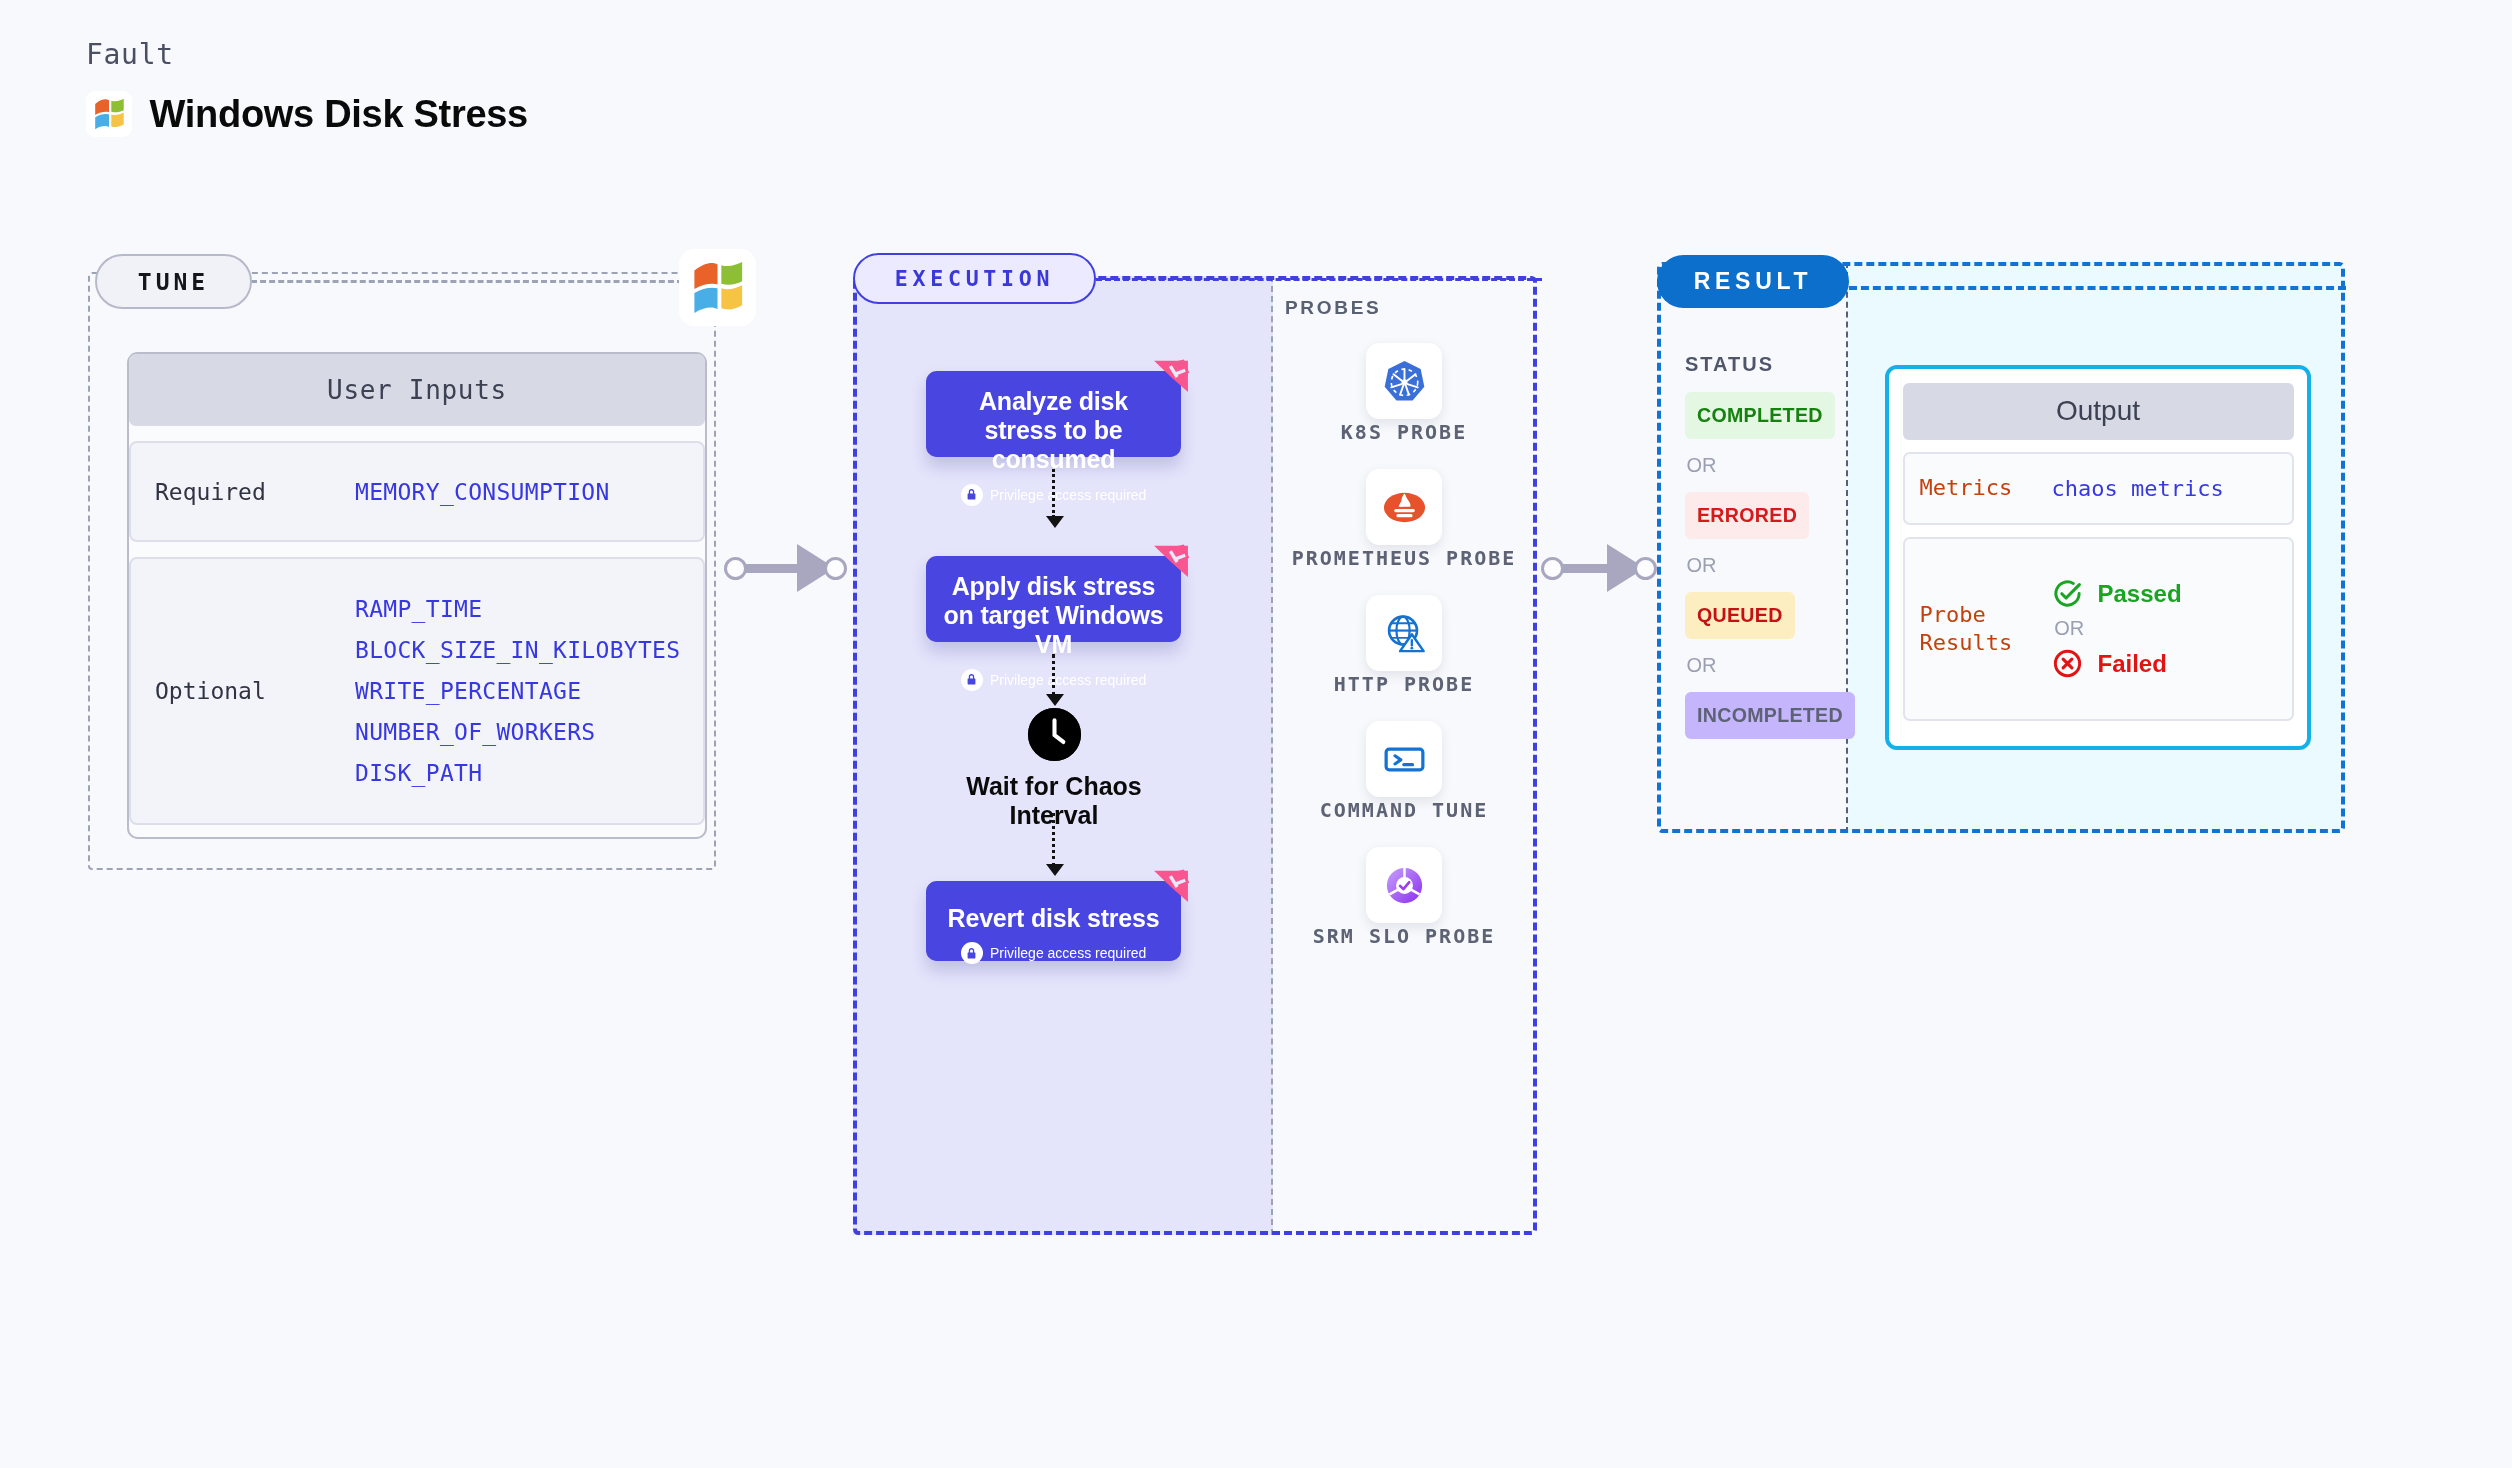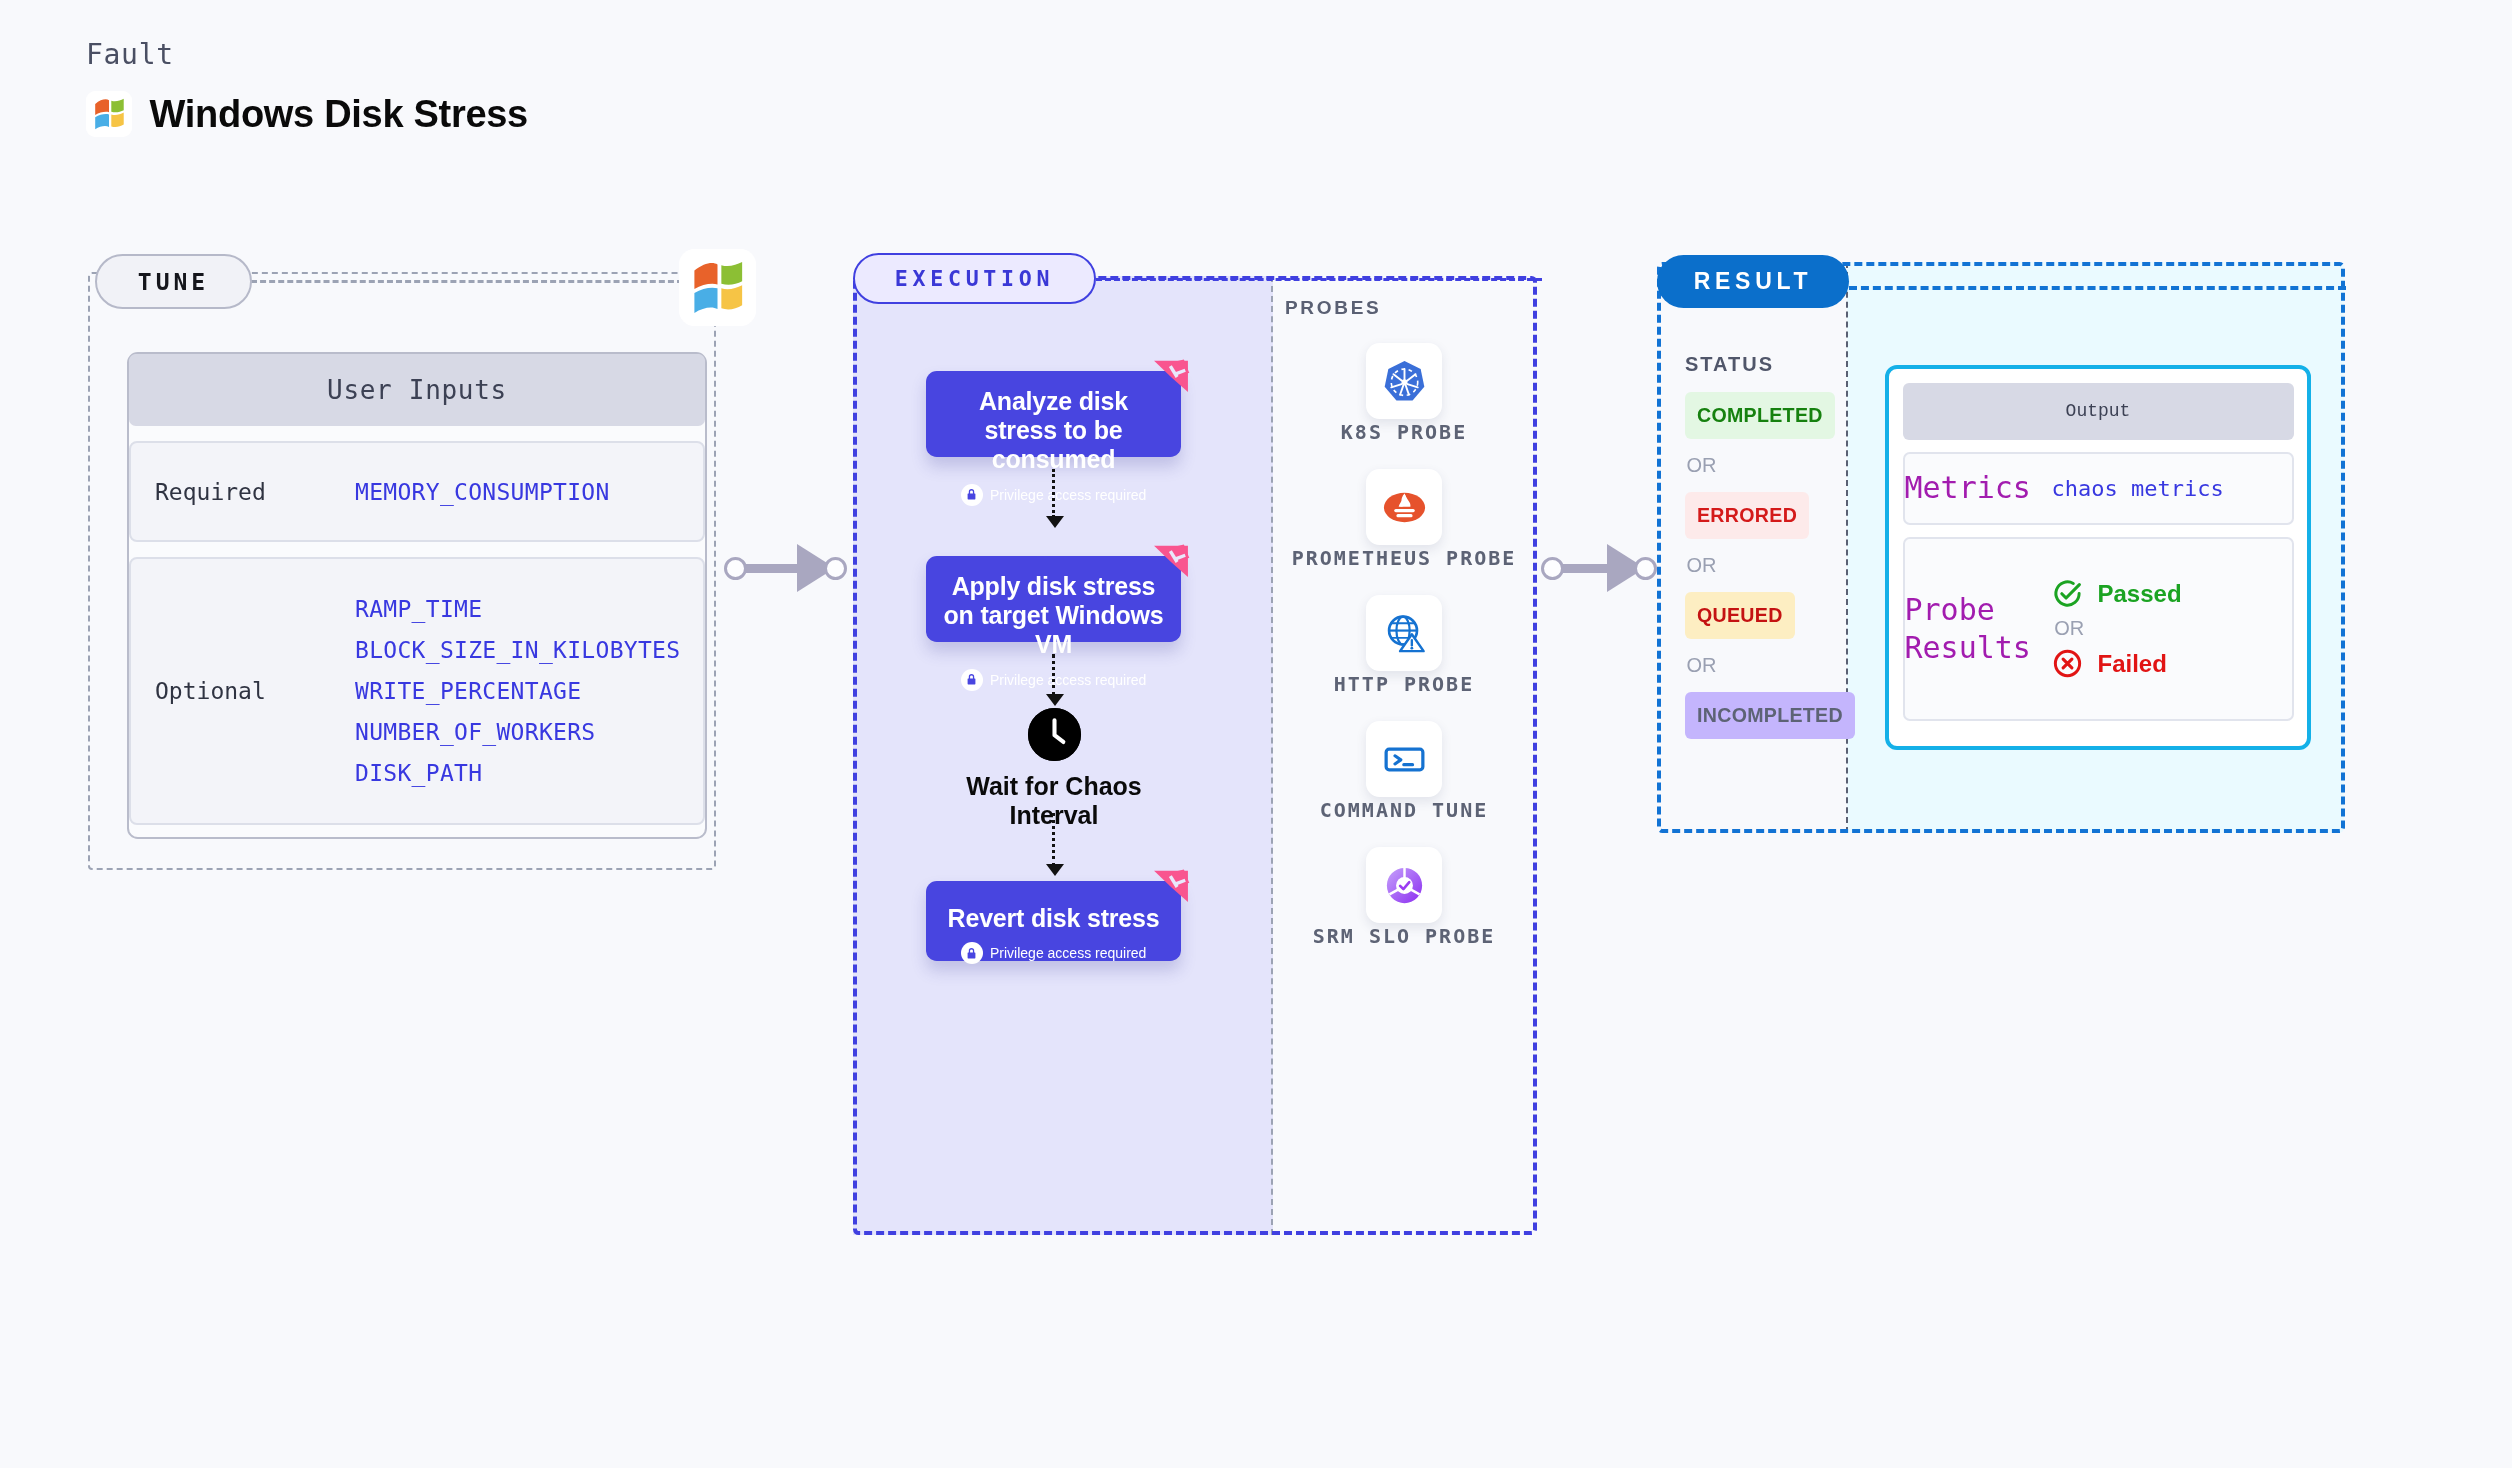--- a/index.html
+++ b/index.html
@@ -168,29 +168,29 @@
   }
   .status-or { font-size: 20px; color: #9aa0b2; margin: 15px 0 15px 1.4px; }
 
   #output-card {
     position: absolute; left: 1885px; top: 365px; width: 426px; height: 385px;
     background: #fff; border: 4px solid #14b0e8; border-radius: 12px; padding: 13.5px;
   }
   #output-header {
     height: 57px; background: #d7d9e5; border-radius: 6px;
     display: flex; align-items: center; justify-content: center;
-    font-family: Liberation Mono, monospace; font-size: 18px; color: #3c4154;
+    font-family: Liberation Sans, sans-serif; font-size: 28px; color: #3c4154;
   }
   .out-row {
     margin-top: 12px; background: #fafbfd; border: 2px solid #e1e4ed; border-radius: 6.8px;
     display: flex; align-items: center; font-family: "DejaVu Sans Mono", monospace;
   }
   #metrics-row { height: 73px; }
   #probe-results-row { height: 184px; align-items: center; }
-  .out-label { width: 147px; flex: none; font-size: 30px; color: #a21caf; line-height: 1.25; }
+  .out-label { width: 147px; flex: none; padding-left: 15px; font-size: 22px; color: #c2410c; line-height: 1.25; }
   .out-value { font-size: 22px; color: #3838e0; }
   .pr-stack { display: flex; flex-direction: column; }
   .pr-line { display: flex; align-items: center; gap: 15px; }
   .pr-line svg { width: 31px; height: 31px; flex: none; display: block; }
   .pr-text { font-size: 24px; font-weight: bold; font-family: "Liberation Sans", sans-serif; }
   .pr-or { font-size: 20px; color: #9aa0b2; margin: 8px 0 8px 2.7px; font-family: "Liberation Sans", sans-serif; }
 
   
   .stage-arrow { position: absolute; height: 47px; }
   .stage-arrow .bar { position: absolute; left: 9.5px; top: 20px; height: 8.8px; background: #a9a7c0; }

